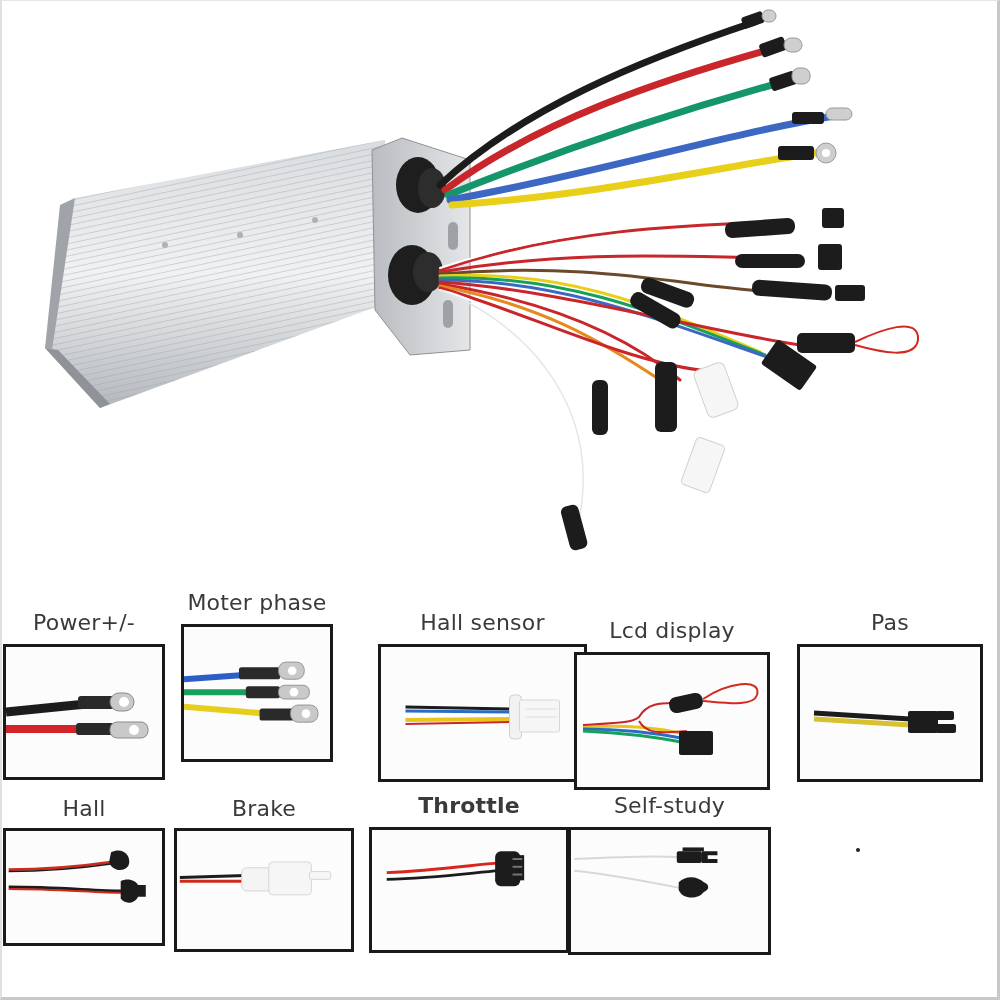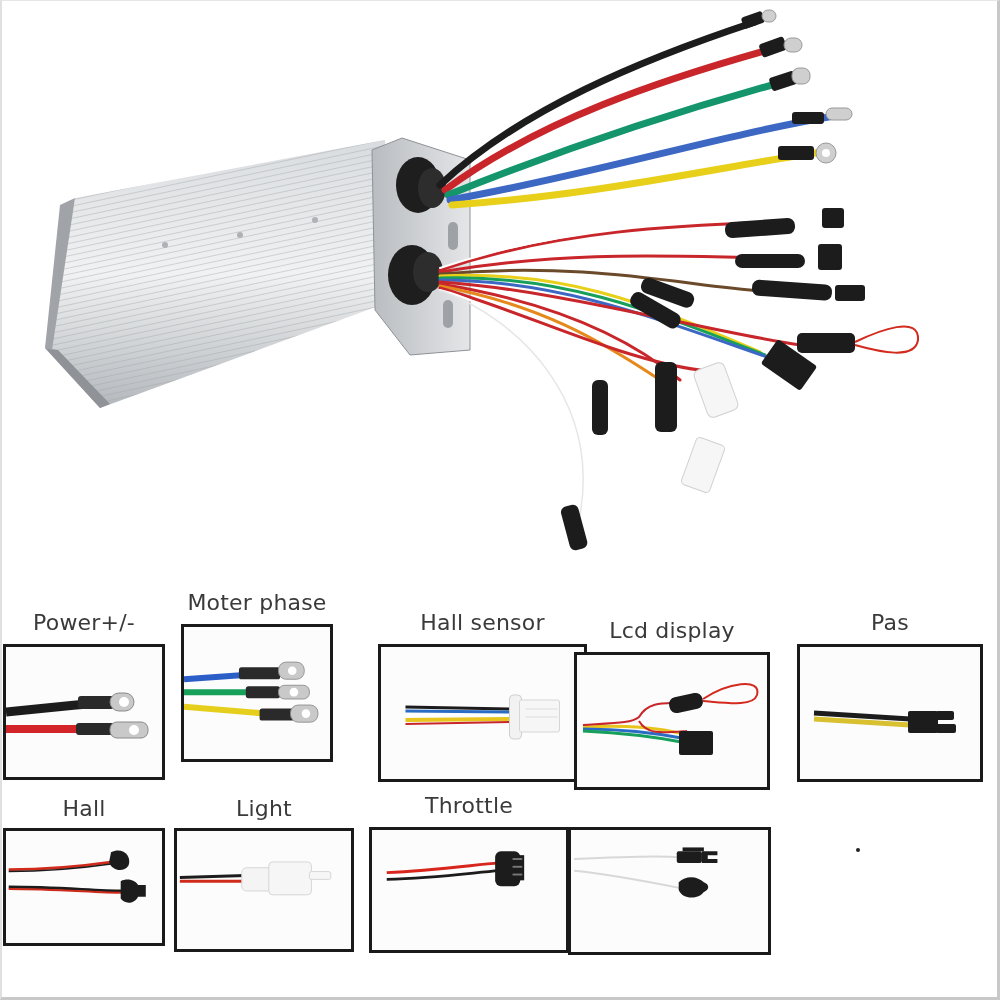--- a/index.html
+++ b/index.html
@@ -203,49 +203,50 @@
       <path d="M0,42 C40,42 80,38 108,34" stroke="#1c1c1c" stroke-width="1.5" fill="none"></path>
       <path d="M106,22 C118,16 128,26 124,36 C118,44 106,40 104,32 Z" fill="#1c1c1c"></path>
       <path d="M0,58 C50,58 90,62 118,62" stroke="#1c1c1c" stroke-width="3" fill="none"></path>
       <path d="M0,60 C50,60 90,64 118,64" stroke="#d02a1a" stroke-width="2" fill="none"></path>
       <path d="M116,52 C124,48 132,52 134,56 L142,56 L142,68 L134,68 C130,76 120,76 116,70 Z" fill="#1c1c1c"></path>
     </svg>
   </div>
 </div>
 
 <div class="cell" style="left:174px; top:770px; width:180px; height:156px;">
-  <div class="label" style="top:0;">Light</div>
+  <div class="label" style="top:0;">Brake</div>
   <div class="box" style="top:32px;">
     <svg viewBox="0 0 174 122">
       <path d="M0,48 L68,46" stroke="#1c1c1c" stroke-width="3"></path>
       <path d="M0,52 L68,52" stroke="#d02a1a" stroke-width="3"></path>
       <rect x="64" y="38" width="32" height="24" rx="5" fill="#f4f4f4" stroke="#d4d4d4"></rect>
       <rect x="92" y="32" width="44" height="34" rx="4" fill="#f6f6f6" stroke="#d4d4d4"></rect>
       <rect x="134" y="42" width="22" height="8" rx="2" fill="#f6f6f6" stroke="#d4d4d4"></rect>
     </svg>
   </div>
 </div>
 
-<div class="cell" style="left:369px; top:767px; width:200px; height:160px;">
+<div class="cell" style="left:369px; top:767px; width:200px; height:160px;font-weight:bold;">
   <div class="label" style="top:0;">Throttle</div>
   <div class="box" style="top:34px;">
     <svg viewBox="0 0 170 124">
       <path d="M0,44 C50,42 90,36 116,34" stroke="#d8261c" stroke-width="3" fill="none"></path>
       <path d="M0,48 C50,46 90,40 116,38" stroke="#ffffff" stroke-width="2" fill="none"></path>
       <path d="M0,51 C50,50 90,44 116,42" stroke="#1c1c1c" stroke-width="3" fill="none"></path>
       <rect x="112" y="22" width="26" height="36" rx="6" fill="#1c1c1c"></rect>
       <rect x="134" y="26" width="8" height="26" fill="#1c1c1c"></rect>
       <line x1="130" y1="30" x2="140" y2="30" stroke="#777" stroke-width="2"></line>
       <line x1="130" y1="38" x2="140" y2="38" stroke="#777" stroke-width="2"></line>
       <line x1="130" y1="46" x2="140" y2="46" stroke="#777" stroke-width="2"></line>
     </svg>
   </div>
 </div>
 
 <div class="cell" style="left:568px; top:767px; width:203px; height:162px;">
+  <div class="label" style="top:0;">Self-study</div>
   <div class="box" style="top:34px;">
     <svg viewBox="0 0 197 126">
       <path d="M0,30 C40,28 80,26 108,28" stroke="#d8d8d8" stroke-width="2" fill="none"></path>
       <path d="M0,42 C40,46 80,54 110,60" stroke="#d8d8d8" stroke-width="2" fill="none"></path>
       <rect x="106" y="22" width="26" height="12" rx="2" fill="#1c1c1c"></rect>
       <rect x="112" y="18" width="22" height="4" fill="#1c1c1c"></rect>
       <path d="M132,22 L148,22 L148,26 L138,26 L138,30 L148,30 L148,34 L132,34 Z" fill="#1c1c1c"></path>
       <path d="M108,54 C116,46 128,48 134,54 C140,56 140,62 134,64 C128,72 112,72 108,62 Z" fill="#1c1c1c"></path>
     </svg>
   </div>

